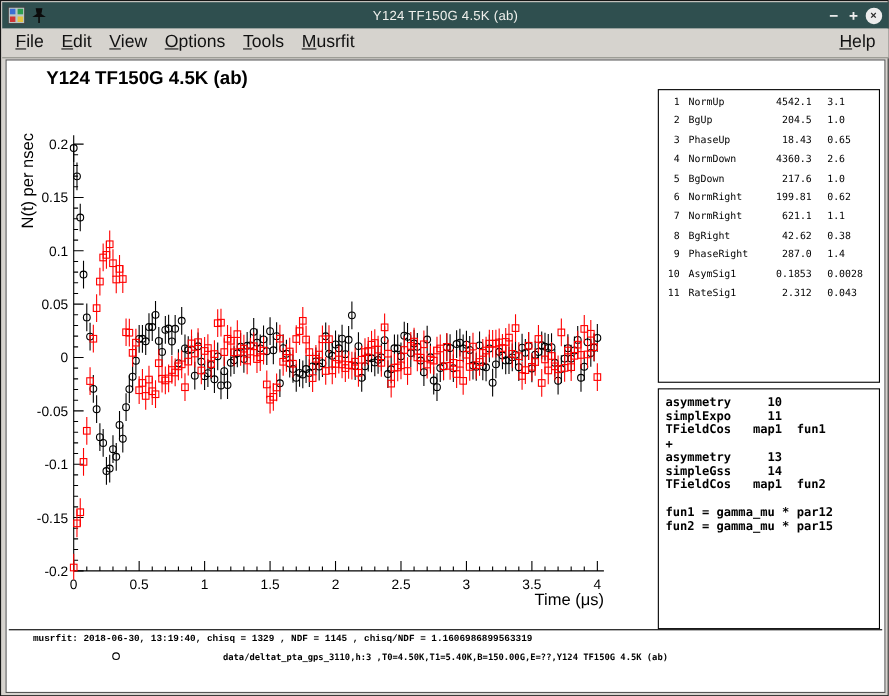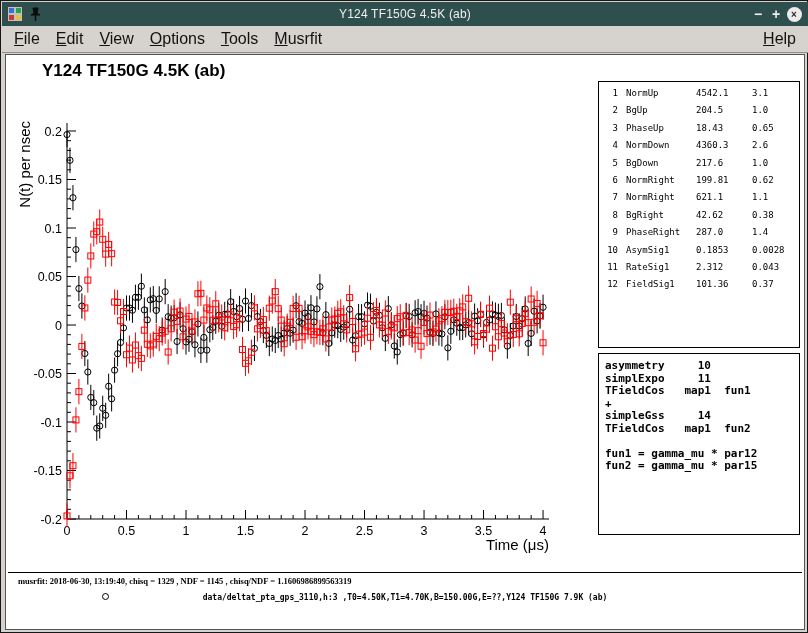--- a/index.html
+++ b/index.html
@@ -16,26 +16,26 @@
   .menubar{position:absolute;left:1px;top:25px;width:806px;height:27px;background:#d6d3ce;display:flex;align-items:center;padding:0 4px;border-bottom:1px solid #8f8f88}
   .menu-item{display:inline-block;padding:4px 8px;font-size:16px;color:#111;cursor:default}
   .menu-right{margin-left:auto}
   .canvas{position:absolute;left:4px;top:53px;width:800px;height:576px;background:#ffffff;border:1px solid #555}
   .pad-title{position:absolute;left:36px;top:6px;font-size:17px;font-weight:bold;color:#000}
   #chart{position:absolute;left:0;top:58px}
   .param-box{position:absolute;left:592px;top:26px;width:202px;height:267px;border:1px solid #000;padding:3px 0 0 4px;font-family:"DejaVu Sans Mono",monospace;font-size:9px;color:#000;overflow:hidden;background:#fff}
   .prow{height:17.4px;line-height:17.4px;white-space:nowrap}
   .pno{display:inline-block;width:15px;text-align:right}
   .pname{display:inline-block;width:70px;margin-left:8px}
-  .pval{display:inline-block;width:42px;text-align:left}
+  .pval{display:inline-block;width:42px;text-align:right}
   .perr{display:inline-block;margin-left:14px}
-  .theory-box{position:absolute;left:592px;top:298px;width:202px;height:182px;border:1px solid #000;padding:6px 0 0 6px;font-family:"DejaVu Sans Mono",monospace;font-size:11px;font-weight:bold;color:#000;overflow:hidden;background:#fff}
+  .theory-box{position:absolute;left:592px;top:298px;width:202px;height:219px;border:1px solid #000;padding:6px 0 0 6px;font-family:"DejaVu Sans Mono",monospace;font-size:11px;font-weight:bold;color:#000;overflow:hidden;background:#fff}
   .tline{line-height:12.5px;white-space:pre}
   .footer-divider{position:absolute;left:2px;top:517px;width:794px;border-top:1px solid #000}
-  .stats{position:absolute;left:12px;top:521px;font-family:Liberation Serif, serif;font-size:8.5px;font-weight:bold;color:#000;white-space:nowrap}
+  .stats{position:absolute;left:24px;top:521px;font-family:Liberation Mono, monospace;font-size:8.5px;font-weight:bold;color:#000;white-space:nowrap}
   .legend{position:absolute;left:0;top:533px;width:798px}
   .legend-row{position:relative;height:19px}
   .lmark{position:absolute;left:96px;top:5px;width:7px;height:7px;border:1px solid #000;background:#fff}
   .lmark.circle{border-radius:50%}
   .ltext{text-align:center;font-family:"DejaVu Sans Mono",monospace;font-size:8px;font-weight:bold;line-height:19px;white-space:nowrap;color:#000}
   u{text-decoration:underline}
 </style>
 </head>
 <body>
 
@@ -845,41 +845,41 @@
           <div class="prow"><span class="pno">2</span><span class="pname">BgUp</span><span class="pval">204.5</span><span class="perr">1.0</span></div>
           <div class="prow"><span class="pno">3</span><span class="pname">PhaseUp</span><span class="pval">18.43</span><span class="perr">0.65</span></div>
           <div class="prow"><span class="pno">4</span><span class="pname">NormDown</span><span class="pval">4360.3</span><span class="perr">2.6</span></div>
           <div class="prow"><span class="pno">5</span><span class="pname">BgDown</span><span class="pval">217.6</span><span class="perr">1.0</span></div>
           <div class="prow"><span class="pno">6</span><span class="pname">NormRight</span><span class="pval">199.81</span><span class="perr">0.62</span></div>
           <div class="prow"><span class="pno">7</span><span class="pname">NormRight</span><span class="pval">621.1</span><span class="perr">1.1</span></div>
           <div class="prow"><span class="pno">8</span><span class="pname">BgRight</span><span class="pval">42.62</span><span class="perr">0.38</span></div>
           <div class="prow"><span class="pno">9</span><span class="pname">PhaseRight</span><span class="pval">287.0</span><span class="perr">1.4</span></div>
           <div class="prow"><span class="pno">10</span><span class="pname">AsymSig1</span><span class="pval">0.1853</span><span class="perr">0.0028</span></div>
           <div class="prow"><span class="pno">11</span><span class="pname">RateSig1</span><span class="pval">2.312</span><span class="perr">0.043</span></div>
-          <div class="prow"><span class="pno">12</span><span class="pname">FieldSig1</span><span class="pval">101.36</span><span class="perr">0.37</span></div>
         </div>
     </div>
 
     <div class="theory-box">
       <div>
           <div class="tline">asymmetry     10</div>
           <div class="tline">simplExpo     11</div>
           <div class="tline">TFieldCos   map1  fun1</div>
           <div class="tline">+</div>
+          <div class="tline">asymmetry     13</div>
           <div class="tline">simpleGss     14</div>
           <div class="tline">TFieldCos   map1  fun2</div>
           <div class="tline">&nbsp;</div>
           <div class="tline">fun1 = gamma_mu * par12</div>
           <div class="tline">fun2 = gamma_mu * par15</div>
         </div>
     </div>
 
     <div class="footer-divider"></div>
     <div class="stats">musrfit: 2018-06-30, 13:19:40, chisq = 1329 , NDF = 1145 , chisq/NDF = 1.1606986899563319</div>
     <div class="legend">
         <div class="legend-row">
           <span class="lmark circle" style="border-color: rgb(0, 0, 0);"></span>
-          <div class="ltext">data/deltat_pta_gps_3110,h:3 ,T0=4.50K,T1=4.70K,B=150.00G,E=??,Y124 TF150G 7.9K (ab)</div>
+          <div class="ltext">data/deltat_pta_gps_3110,h:3 ,T0=4.50K,T1=5.40K,B=150.00G,E=??,Y124 TF150G 4.5K (ab)</div>
         </div>
       </div>
   </div>
 
 </div>
 
 </body></html>

